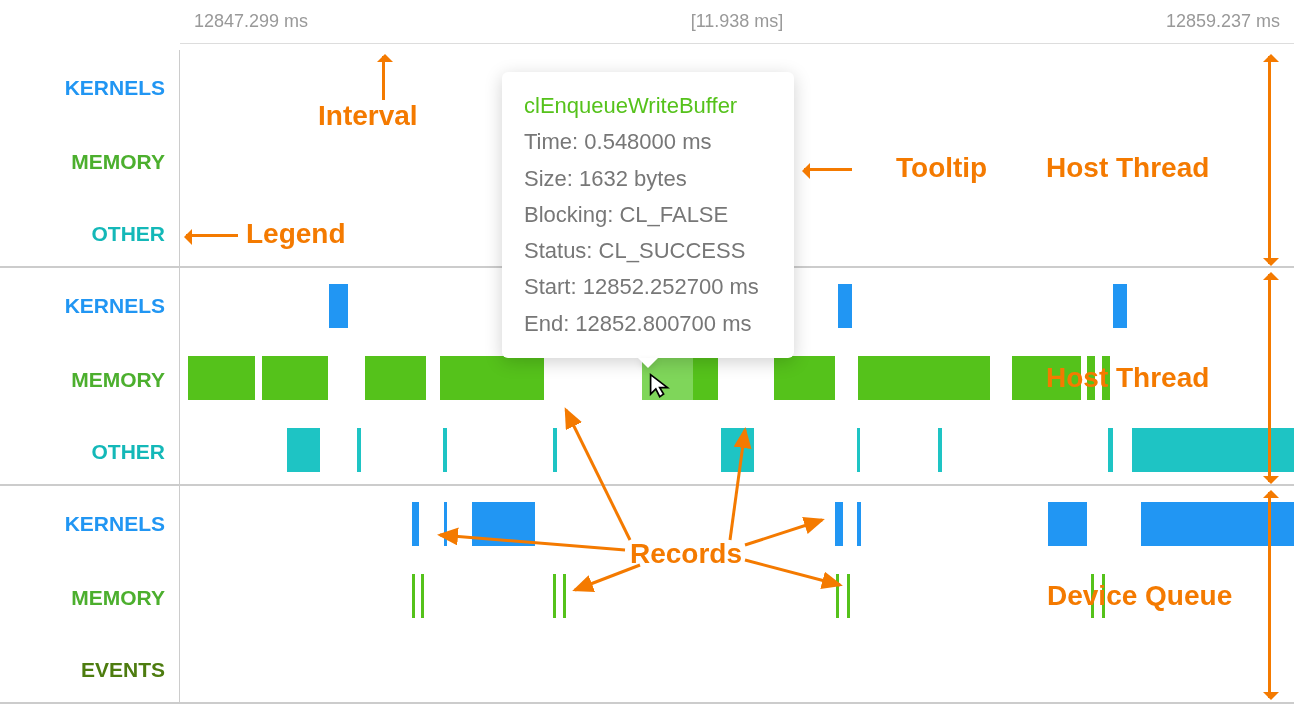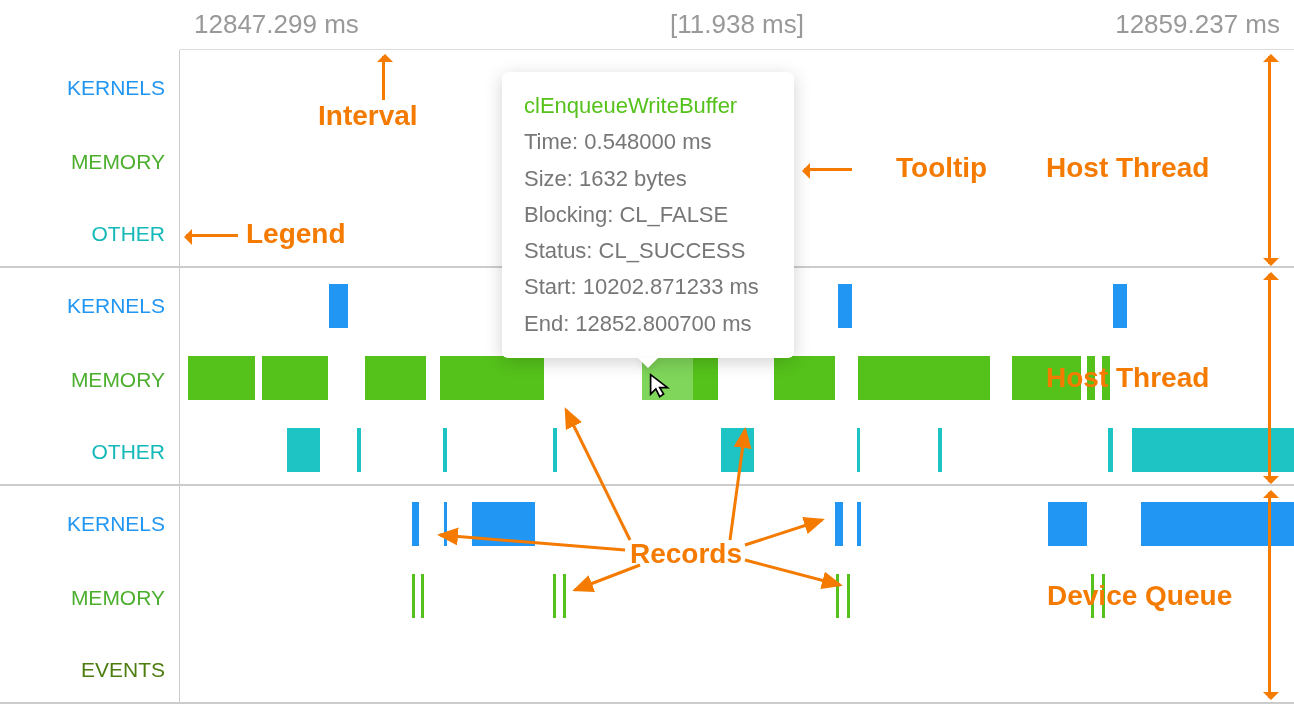--- a/index.html
+++ b/index.html
@@ -1,35 +1,35 @@
 <!DOCTYPE html>
 <html><head>
 <meta charset="utf-8">
 <style>
   * { box-sizing: border-box; margin: 0; padding: 0; }
   body { font-family: -apple-system, BlinkMacSystemFont, "Segoe UI", sans-serif; background: #fff; width: 1294px; height: 704px; position: relative; overflow: hidden; }
 
   .chart { width: 1294px; height: 704px; position: relative; }
 
   
-  .time-header { position: absolute; left: 180px; right: 0; top: 0; height: 50px; border-bottom: 1px solid #ddd; color: #999; font-size: 26px; display: flex; align-items: center; }
+  .time-header { position: absolute; left: 180px; right: 0; top: 0; height: 44px; border-bottom: 1px solid #ddd; color: #999; font-size: 18px; display: flex; align-items: center; }
   .time-header .tstart { position: absolute; left: 14px; }
   .time-header .tspan  { position: absolute; left: 50%; transform: translateX(-50%); }
   .time-header .tend   { position: absolute; right: 14px; }
 
   .side-col { position: absolute; left: 0; top: 50px; width: 180px; bottom: 0; border-right: 1px solid #ccc; }
 
   .lanes { position: absolute; left: 180px; top: 50px; right: 0; bottom: 0; }
 
   .group { position: absolute; left: 0; right: 0; border-bottom: 2px solid #ccc; }
   .group-1 { top: 0;   height: 218px; }
   .group-2 { top: 218px; height: 218px; }
   .group-3 { top: 436px; height: 218px; }
 
-  .row-label { position: absolute; right: 14px; font-size: 21px; font-weight: 400; text-align: right; }
+  .row-label { position: absolute; right: 14px; font-size: 21px; font-weight: 700; text-align: right; }
   .row-label.kernels { color: #2196f3; }
   .row-label.memory  { color: #4caf2e; margin-left: 20px; }
   .row-label.other   { color: #14b8b8; }
   .row-label.events  { color: #4d7c0f; }
 
   .bar { position: absolute; top: 4px; height: 44px; }
   .bar.blue  { background: #2196f3; }
   .bar.green { background: #55c21b; }
   .bar.teal  { background: #1ec4c4; }
   .bar.highlight { background: #7fd65a; }
@@ -147,21 +147,21 @@
         <div class="thinbar green" style="left: 922.05px; width: 3px; top: 88px;"></div>
       </div>
   </div>
 
   <div class="tooltip" style="left:502px; top:72px; width:292px;">
     <div class="tt-title">clEnqueueWriteBuffer</div>
     <div>Time: 0.548000 ms</div>
     <div>Size: 1632 bytes</div>
     <div>Blocking: CL_FALSE</div>
     <div>Status: CL_SUCCESS</div>
-    <div>Start: 10202.871233 ms</div>
+    <div>Start: 12852.252700 ms</div>
     <div>End: 12852.800700 ms</div>
   </div>
 
   <div class="cursor-img" style="left:648px; top:372px;">
     <svg viewBox="0 0 20 20">
         <path d="M2 2 L2 17 L6 13 L9 19 L12 17 L9 12 L15 12 Z" fill="#fff" stroke="#000" stroke-width="1.3"></path>
       </svg>
   </div>
 
   <div class="anno" style="left:318px; top:100px;">Interval</div>

